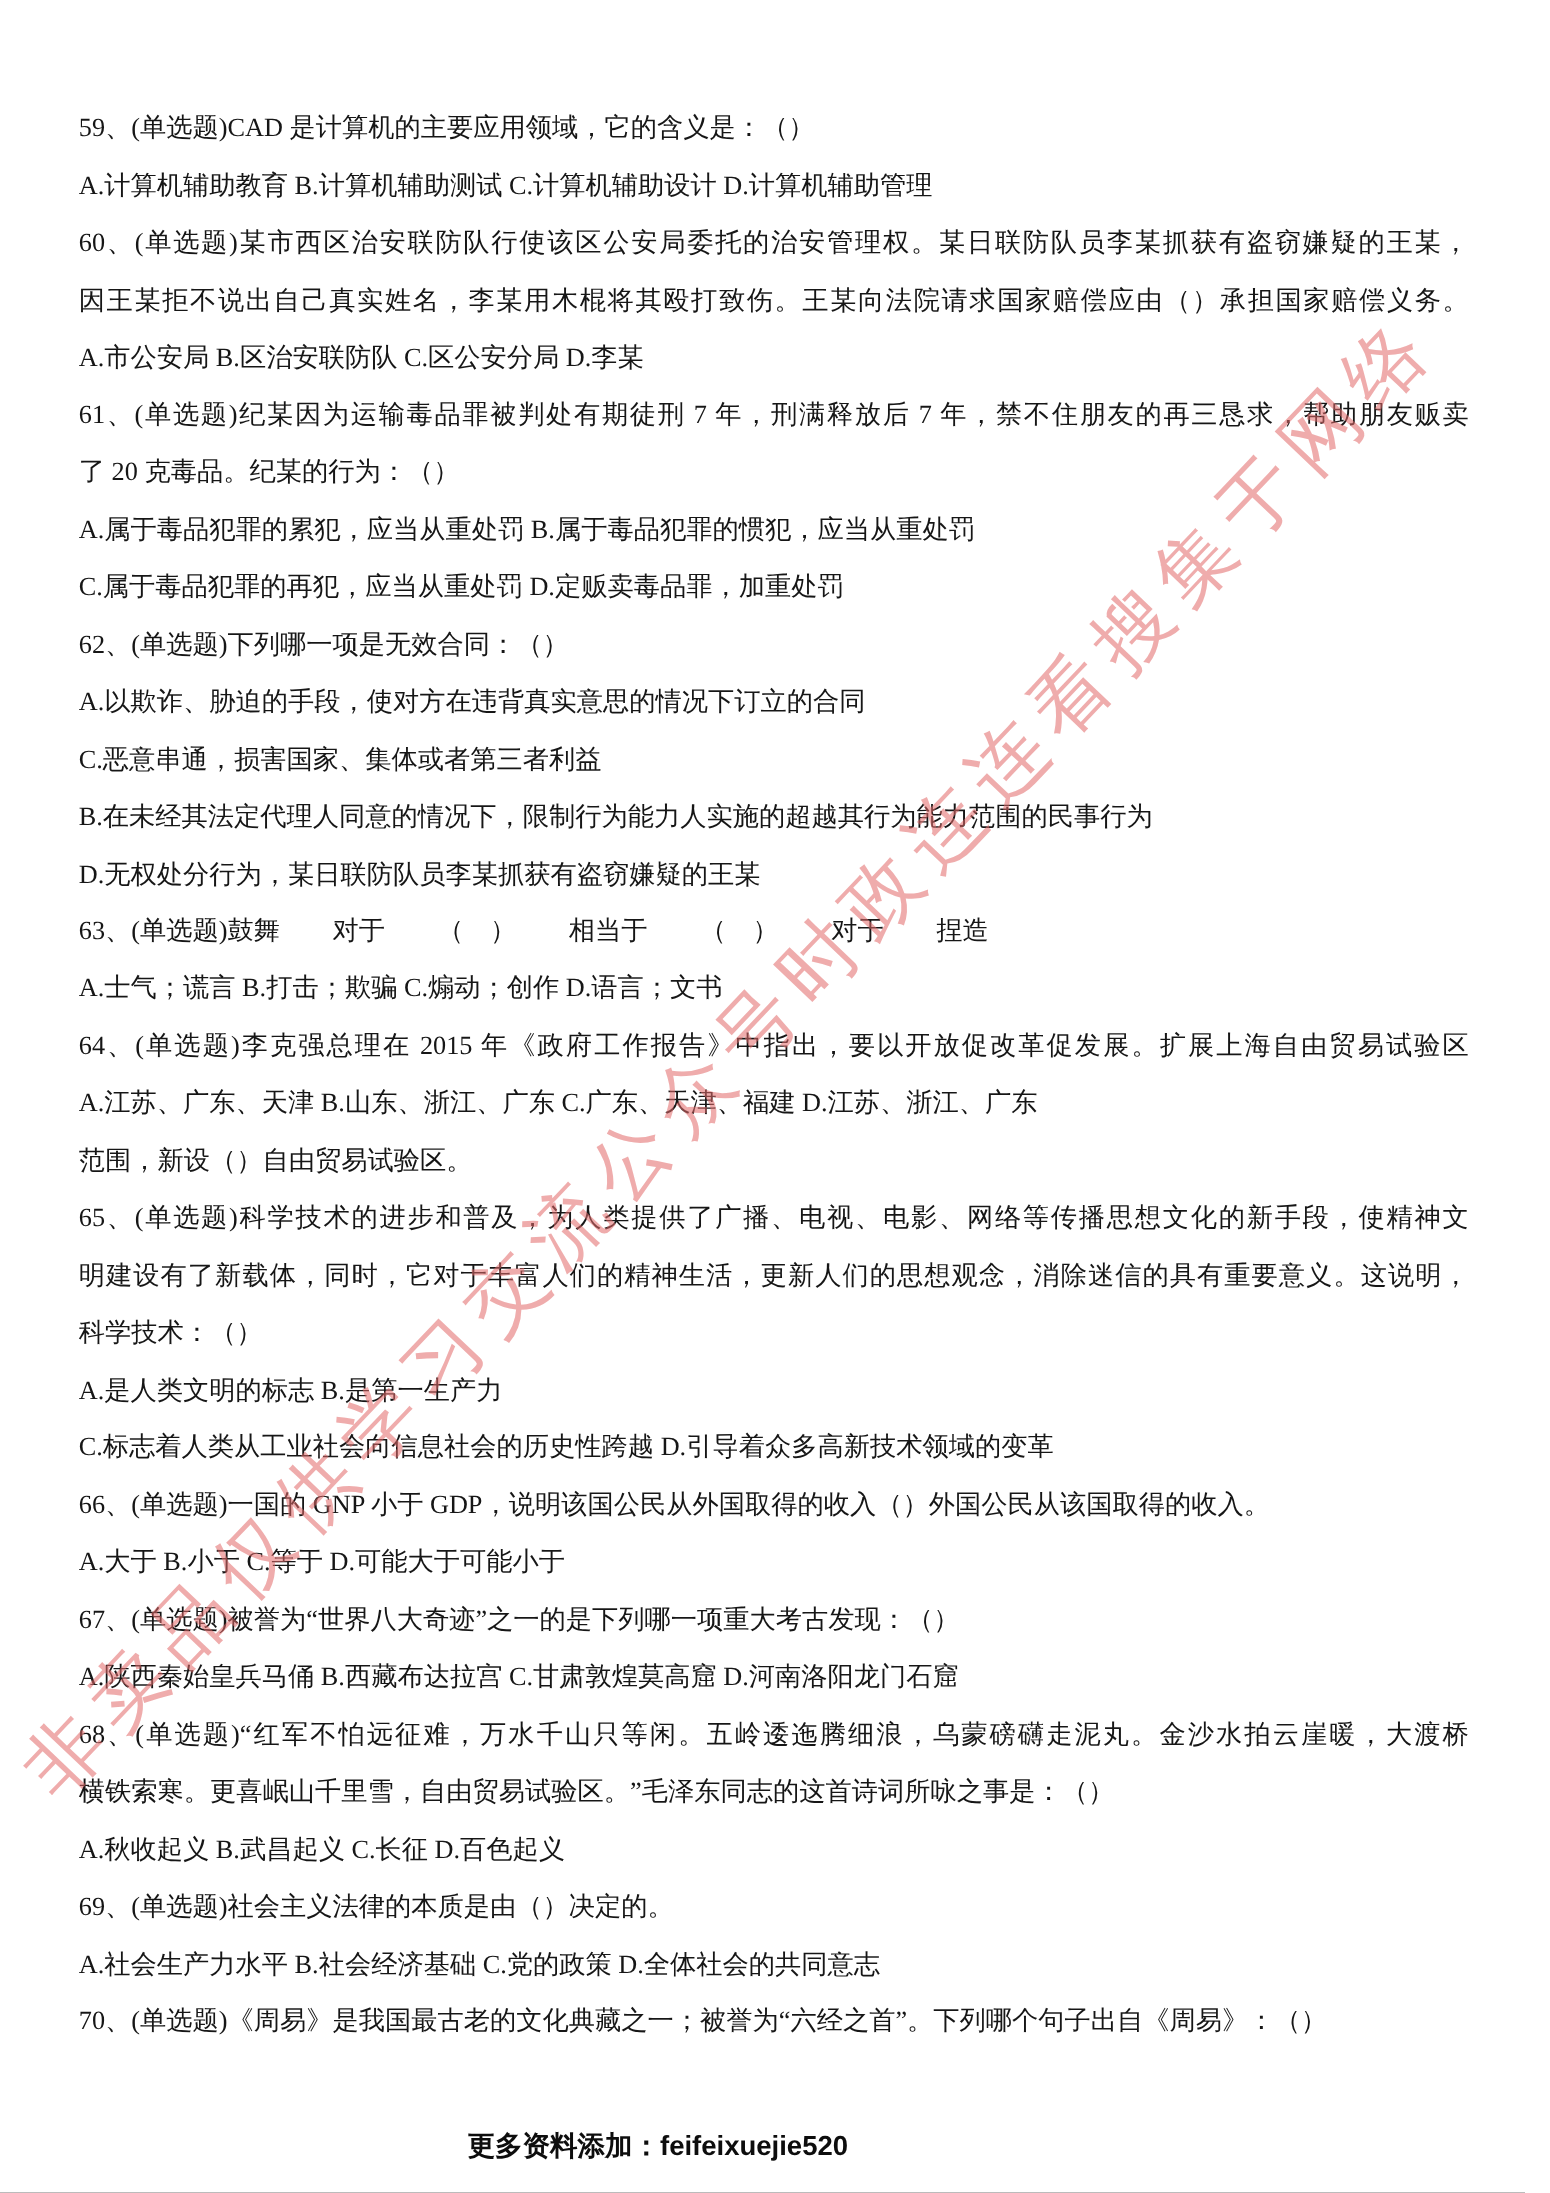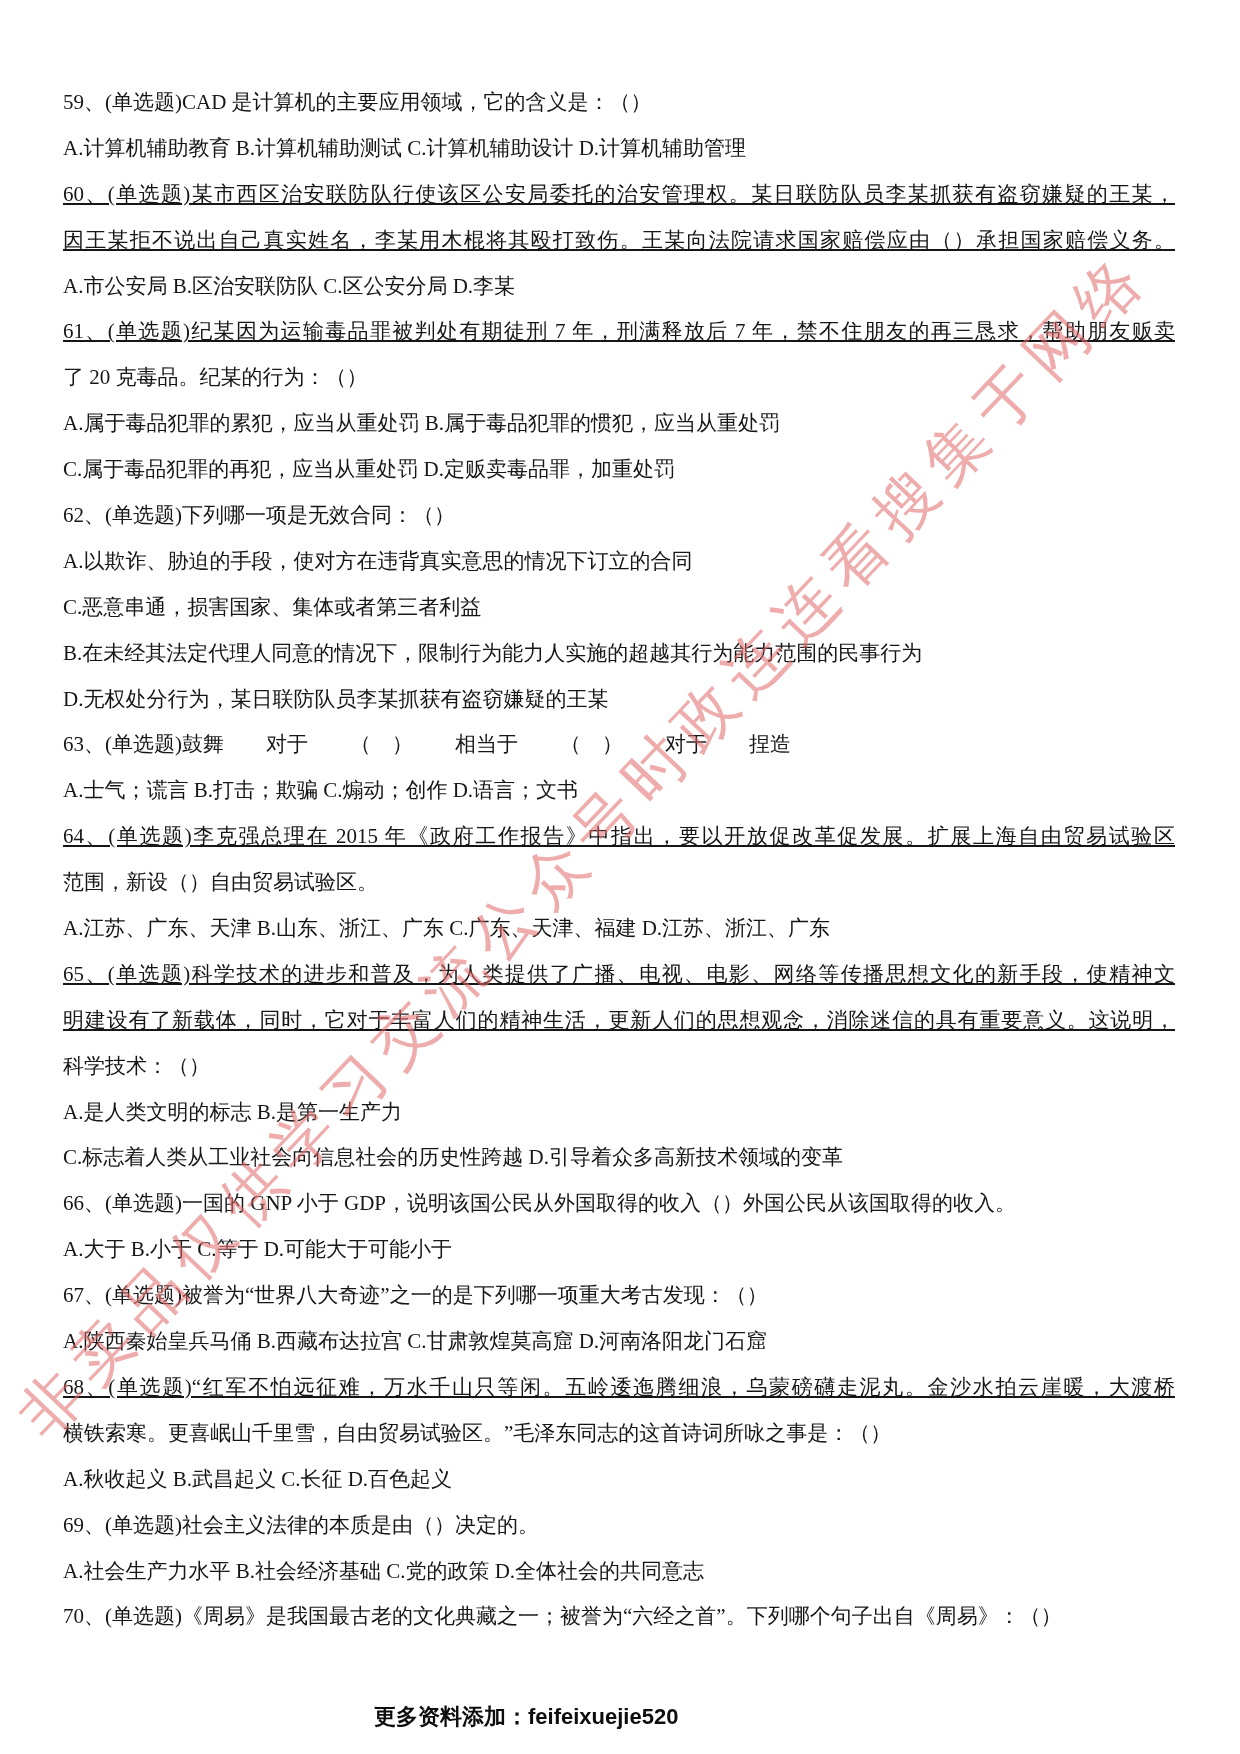--- a/index.html
+++ b/index.html
@@ -22,21 +22,20 @@
     line-height:45.9px;
     font-size:21px;
     white-space:pre;
     color:#161616;
   }
   .line.j{
     white-space:normal;
     text-align:justify;
     text-align-last:justify;
     overflow:hidden;
-    text-decoration:underline;
   }
   .watermark{
     position:absolute;
     left:0px;top:1398px;
     transform:rotate(-46.5deg);
     transform-origin:0 0;
     white-space:nowrap;
     font-size:62px;
     letter-spacing:11px;
     font-family:"Liberation Serif","DejaVu Serif",serif;
@@ -72,22 +71,22 @@
     <div class="line">A.属于毒品犯罪的累犯，应当从重处罚 B.属于毒品犯罪的惯犯，应当从重处罚</div>
     <div class="line">C.属于毒品犯罪的再犯，应当从重处罚 D.定贩卖毒品罪，加重处罚</div>
     <div class="line">62、(单选题)下列哪一项是无效合同：（）</div>
     <div class="line">A.以欺诈、胁迫的手段，使对方在违背真实意思的情况下订立的合同</div>
     <div class="line">C.恶意串通，损害国家、集体或者第三者利益</div>
     <div class="line">B.在未经其法定代理人同意的情况下，限制行为能力人实施的超越其行为能力范围的民事行为</div>
     <div class="line">D.无权处分行为，某日联防队员李某抓获有盗窃嫌疑的王某</div>
     <div class="line">63、(单选题)鼓舞　　对于　　（　）　　相当于　　（　）　　对于　　捏造</div>
     <div class="line">A.士气；谎言 B.打击；欺骗 C.煽动；创作 D.语言；文书</div>
     <div class="line j">64、(单选题)李克强总理在 2015 年《政府工作报告》中指出，要以开放促改革促发展。扩展上海自由贸易试验区</div>
+    <div class="line">A.江苏、广东、天津 B.山东、浙江、广东 C.广东、天津、福建 D.江苏、浙江、广东</div>
     <div class="line">范围，新设（）自由贸易试验区。</div>
-    <div class="line">A.江苏、广东、天津 B.山东、浙江、广东 C.广东、天津、福建 D.江苏、浙江、广东</div>
     <div class="line j">65、(单选题)科学技术的进步和普及，为人类提供了广播、电视、电影、网络等传播思想文化的新手段，使精神文</div>
     <div class="line j">明建设有了新载体，同时，它对于丰富人们的精神生活，更新人们的思想观念，消除迷信的具有重要意义。这说明，</div>
     <div class="line">科学技术：（）</div>
     <div class="line">A.是人类文明的标志 B.是第一生产力</div>
     <div class="line">C.标志着人类从工业社会向信息社会的历史性跨越 D.引导着众多高新技术领域的变革</div>
     <div class="line">66、(单选题)一国的 GNP 小于 GDP，说明该国公民从外国取得的收入（）外国公民从该国取得的收入。</div>
     <div class="line">A.大于 B.小于 C.等于 D.可能大于可能小于</div>
     <div class="line">67、(单选题)被誉为“世界八大奇迹”之一的是下列哪一项重大考古发现：（）</div>
     <div class="line">A.陕西秦始皇兵马俑 B.西藏布达拉宫 C.甘肃敦煌莫高窟 D.河南洛阳龙门石窟</div>
     <div class="line j">68、(单选题)“红军不怕远征难，万水千山只等闲。五岭逶迤腾细浪，乌蒙磅礴走泥丸。金沙水拍云崖暖，大渡桥</div>

